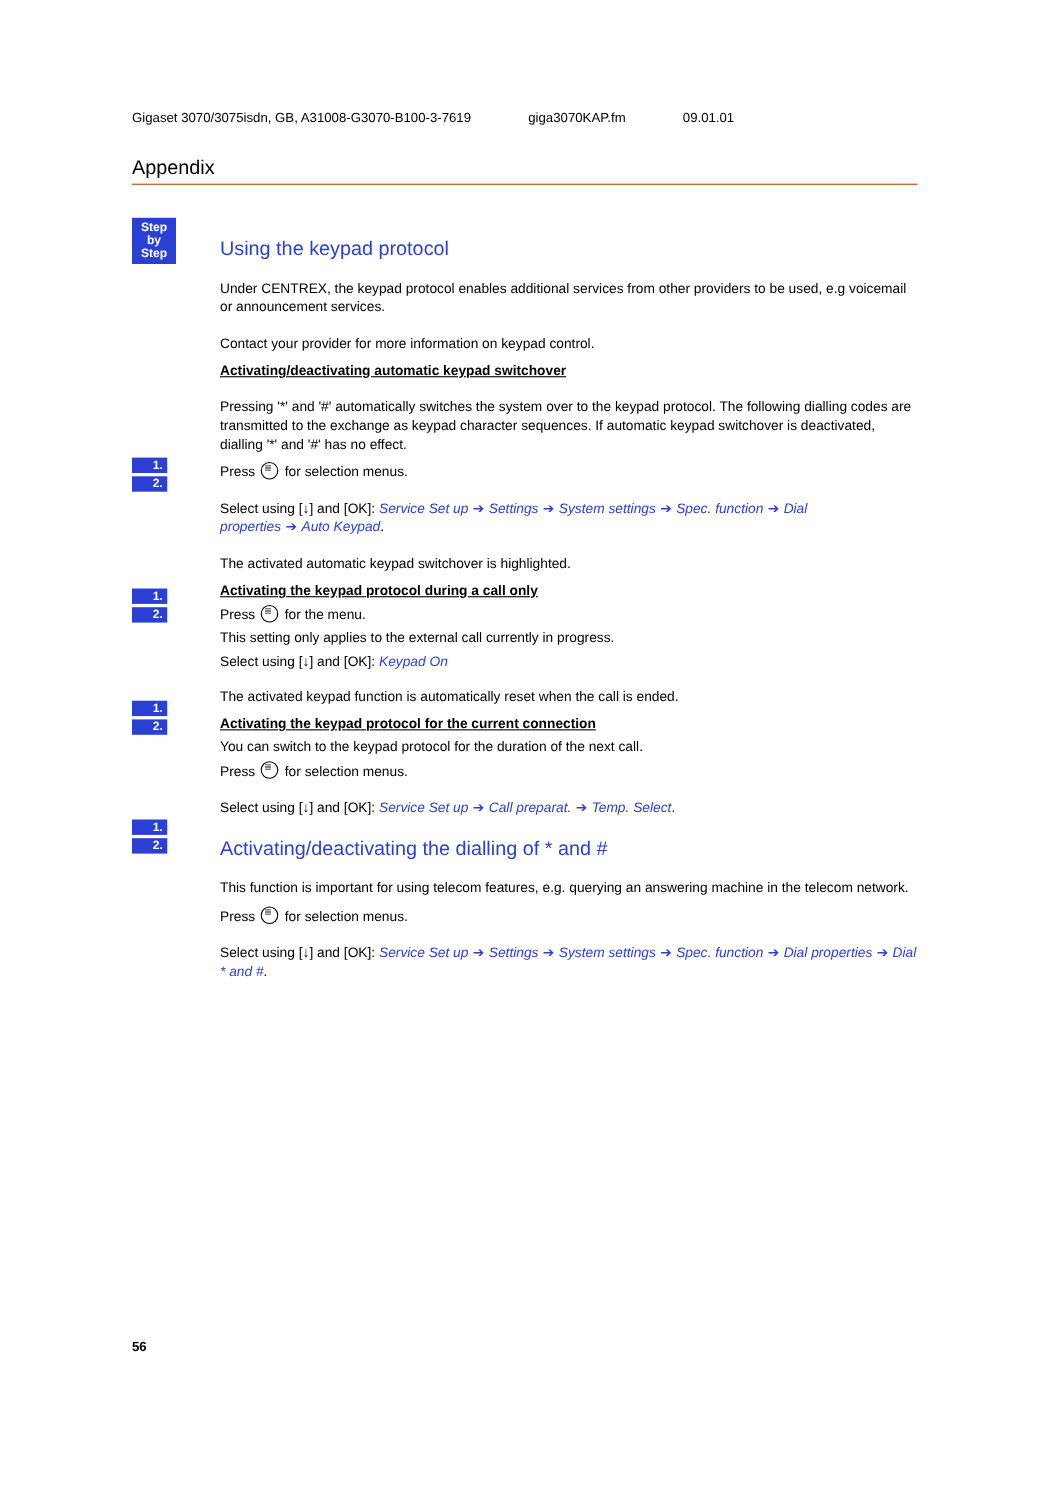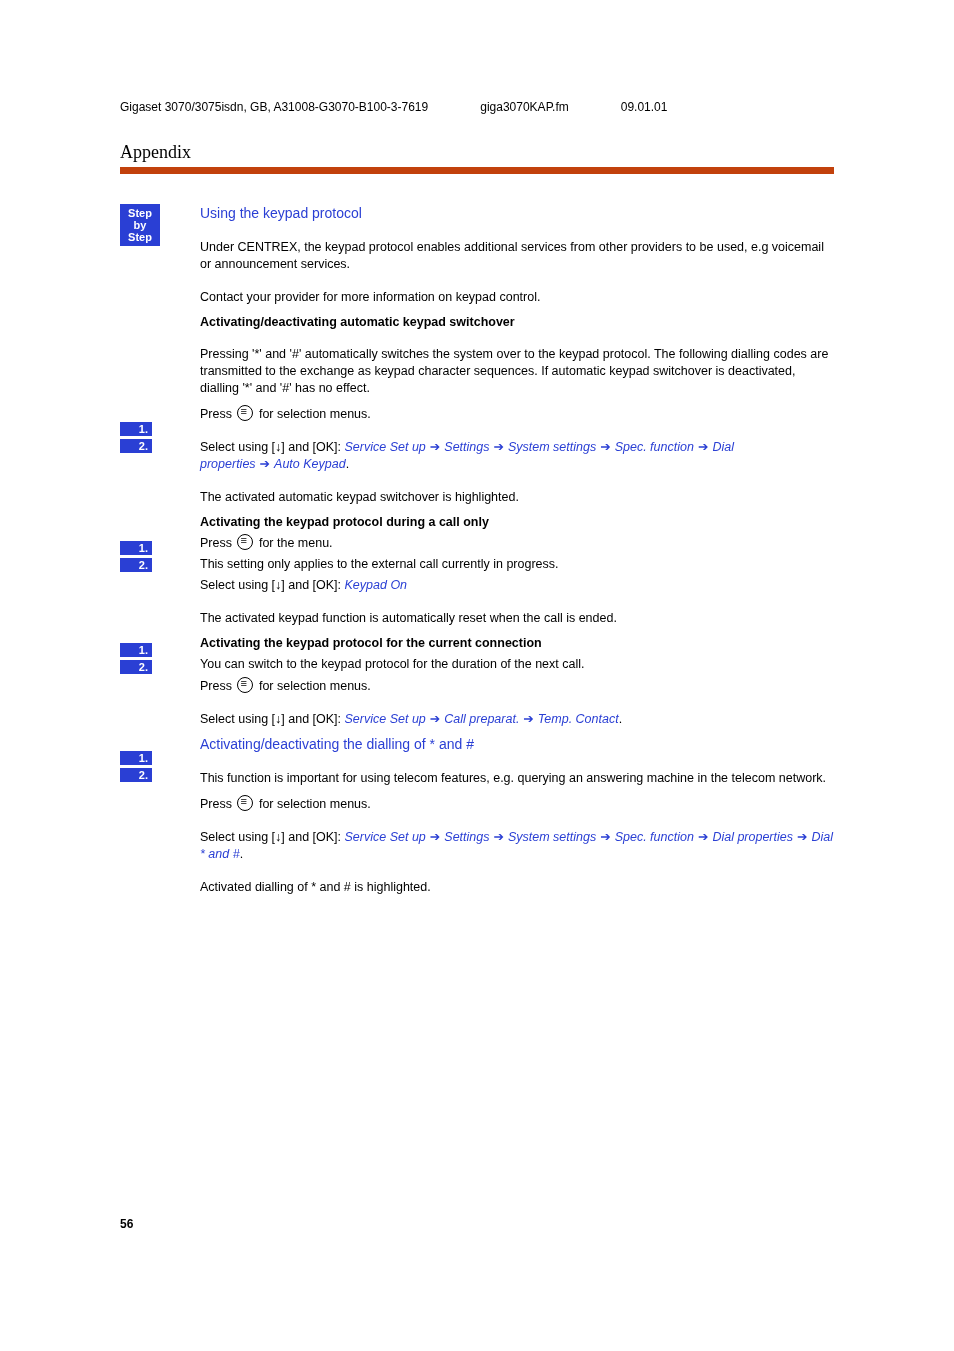--- a/index.html
+++ b/index.html
@@ -23,23 +23,22 @@
     display: flex;
     gap: 52px;
     margin-bottom: 28px;
   }
   .header-line span { white-space: nowrap; }
 
   .section-title {
     font-size: 18px;
     font-weight: 400;
     padding-bottom: 4px;
-    border-bottom: 7px solid #c2410c;
+    border-bottom: 1px solid #c2410c;
     margin-bottom: 30px;
-    font-family: Liberation Serif, serif;
   }
 
   .content {
     display: flex;
   }
   .badge-col {
     width: 80px;
     flex: 0 0 80px;
     position: relative;
   }
@@ -66,25 +65,25 @@
     font-size: 11px;
     font-weight: bold;
     text-align: right;
     width: 28px;
     padding: 1px 4px 1px 0;
     position: absolute;
   }
 
   h3.blue {
     color: #2a3fd4;
-    font-size: 14px;
+    font-size: 18px;
     font-weight: 400;
-    margin: 0 0 6px 0;
+    margin: 16px 0 6px 0;
   }
-  .bold { font-weight: bold; }
+  .bold { font-weight: bold; text-decoration: underline; }
   .blue-text { color: #2a3fd4; font-style: italic; }
   .arrow { color: #2a3fd4; font-style: normal; padding: 0 4px; }
   p { margin: 16px 0 8px 0; }
   .tight { margin: 0 0 4px 0; }
 
   .menu-icon {
     display: inline-block;
     width: 14px; height: 14px;
     border: 1px solid #000;
     border-radius: 50%;
@@ -159,24 +158,23 @@
 
       <p class="bold tight">Activating the keypad protocol during a call only</p>
       <p class="tight"><span>Press </span><span class="menu-icon"></span><span> for the menu.</span></p>
       <p class="tight">This setting only applies to the external call currently in progress.</p>
       <p class="tight"><span>Select using [</span><span class="down-glyph">↓</span><span>] and [OK]: </span><span class="blue-text">Keypad On</span></p>
       <p>The activated keypad function is automatically reset when the call is ended.</p>
 
       <p class="bold tight">Activating the keypad protocol for the current connection</p>
       <p class="tight">You can switch to the keypad protocol for the duration of the next call.</p>
       <p class="tight"><span>Press </span><span class="menu-icon"></span><span> for selection menus.</span></p>
-      <p><span>Select using [</span><span class="down-glyph">↓</span><span>] and [OK]: </span><span class="blue-text"><span>Service Set up</span><span class="arrow">➔</span><span>Call preparat.</span><span class="arrow">➔</span><span>Temp. Contact</span></span>.</p>
+      <p><span>Select using [</span><span class="down-glyph">↓</span><span>] and [OK]: </span><span class="blue-text"><span>Service Set up</span><span class="arrow">➔</span><span>Call preparat.</span><span class="arrow">➔</span><span>Temp. Select</span></span>.</p>
 
       <h3 class="blue">Activating/deactivating the dialling of * and #</h3>
       <p>This function is important for using telecom features, e.g. querying an answer­ing machine in the telecom network.</p>
       <p class="tight"><span>Press </span><span class="menu-icon"></span><span> for selection menus.</span></p>
       <p><span>Select using [</span><span class="down-glyph">↓</span><span>] and [OK]: </span><span class="blue-text"><span>Service Set up</span><span class="arrow">➔</span><span>Settings</span><span class="arrow">➔</span><span>System settings</span><span class="arrow">➔</span><span>Spec. function</span><span class="arrow">➔</span><span>Dial properties</span><span class="arrow">➔</span><span>Dial * and #</span></span>.</p>
-      <p>Activated dialling of * and # is highlighted.</p>
     </div>
   </div>
 </div>
 
 <div class="page-num">56</div>
 
 </body></html>

